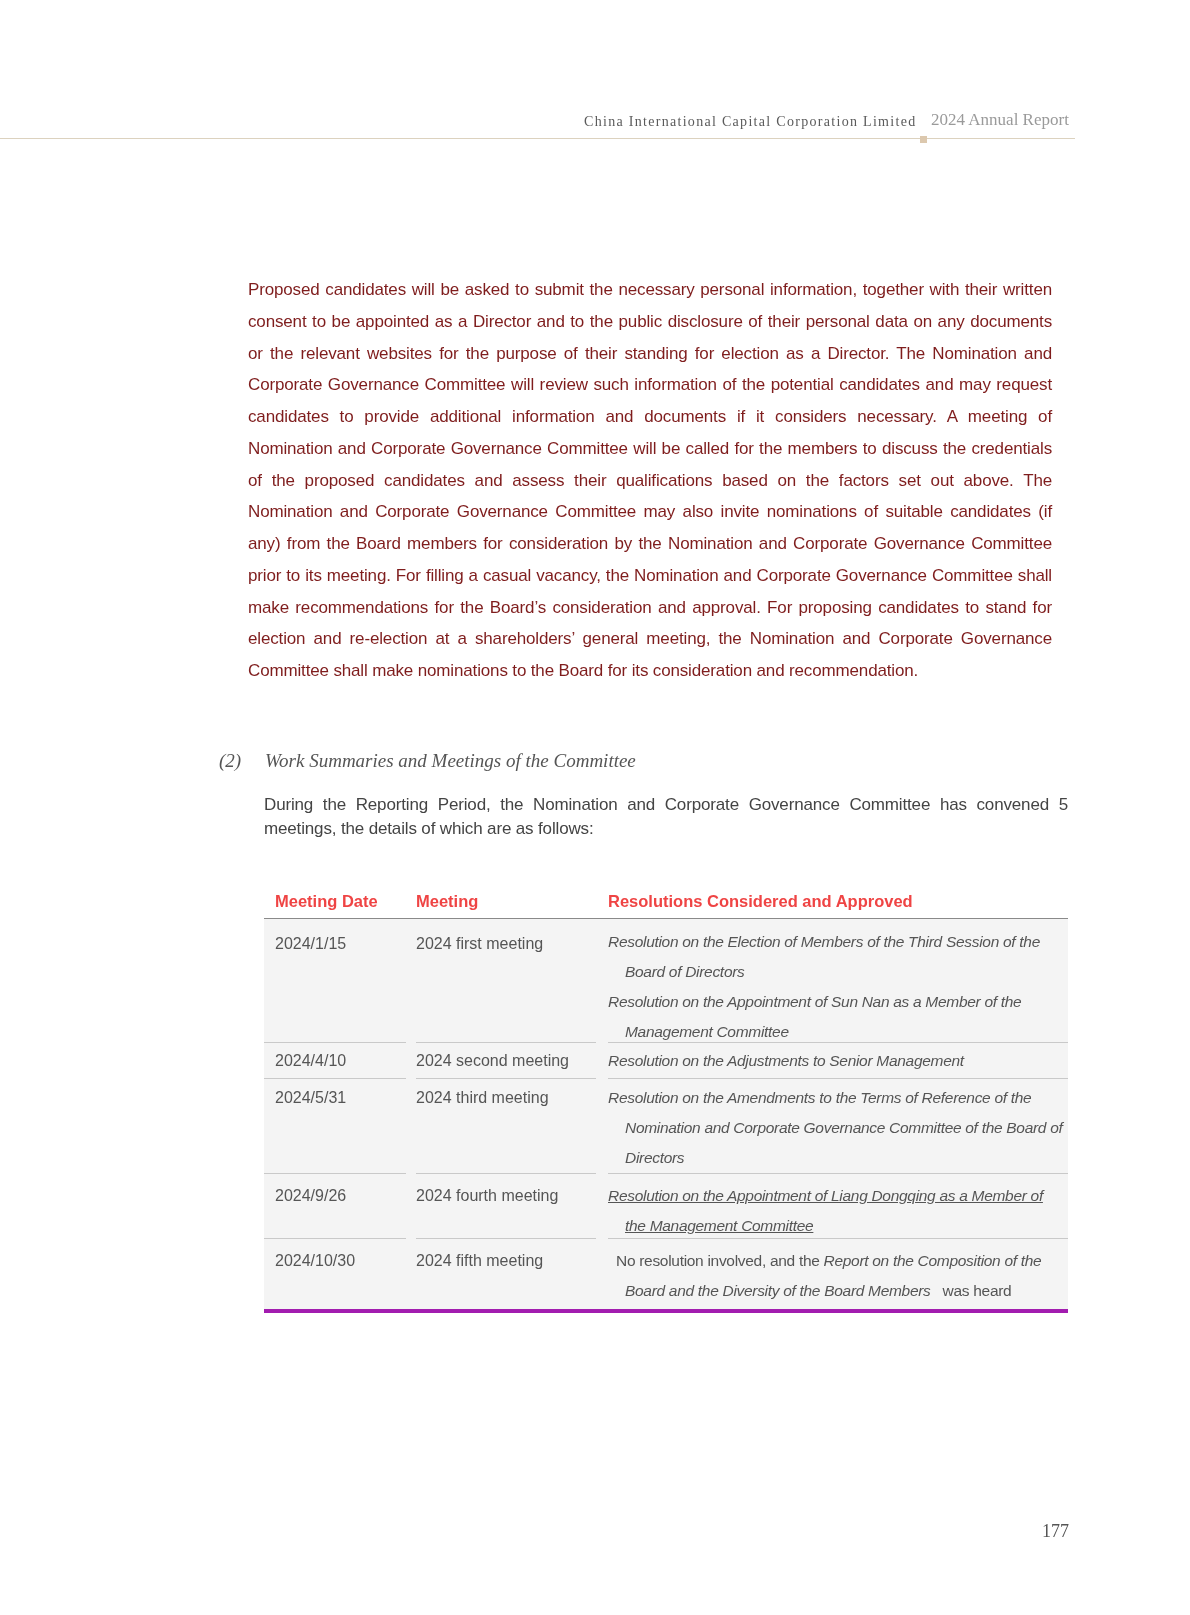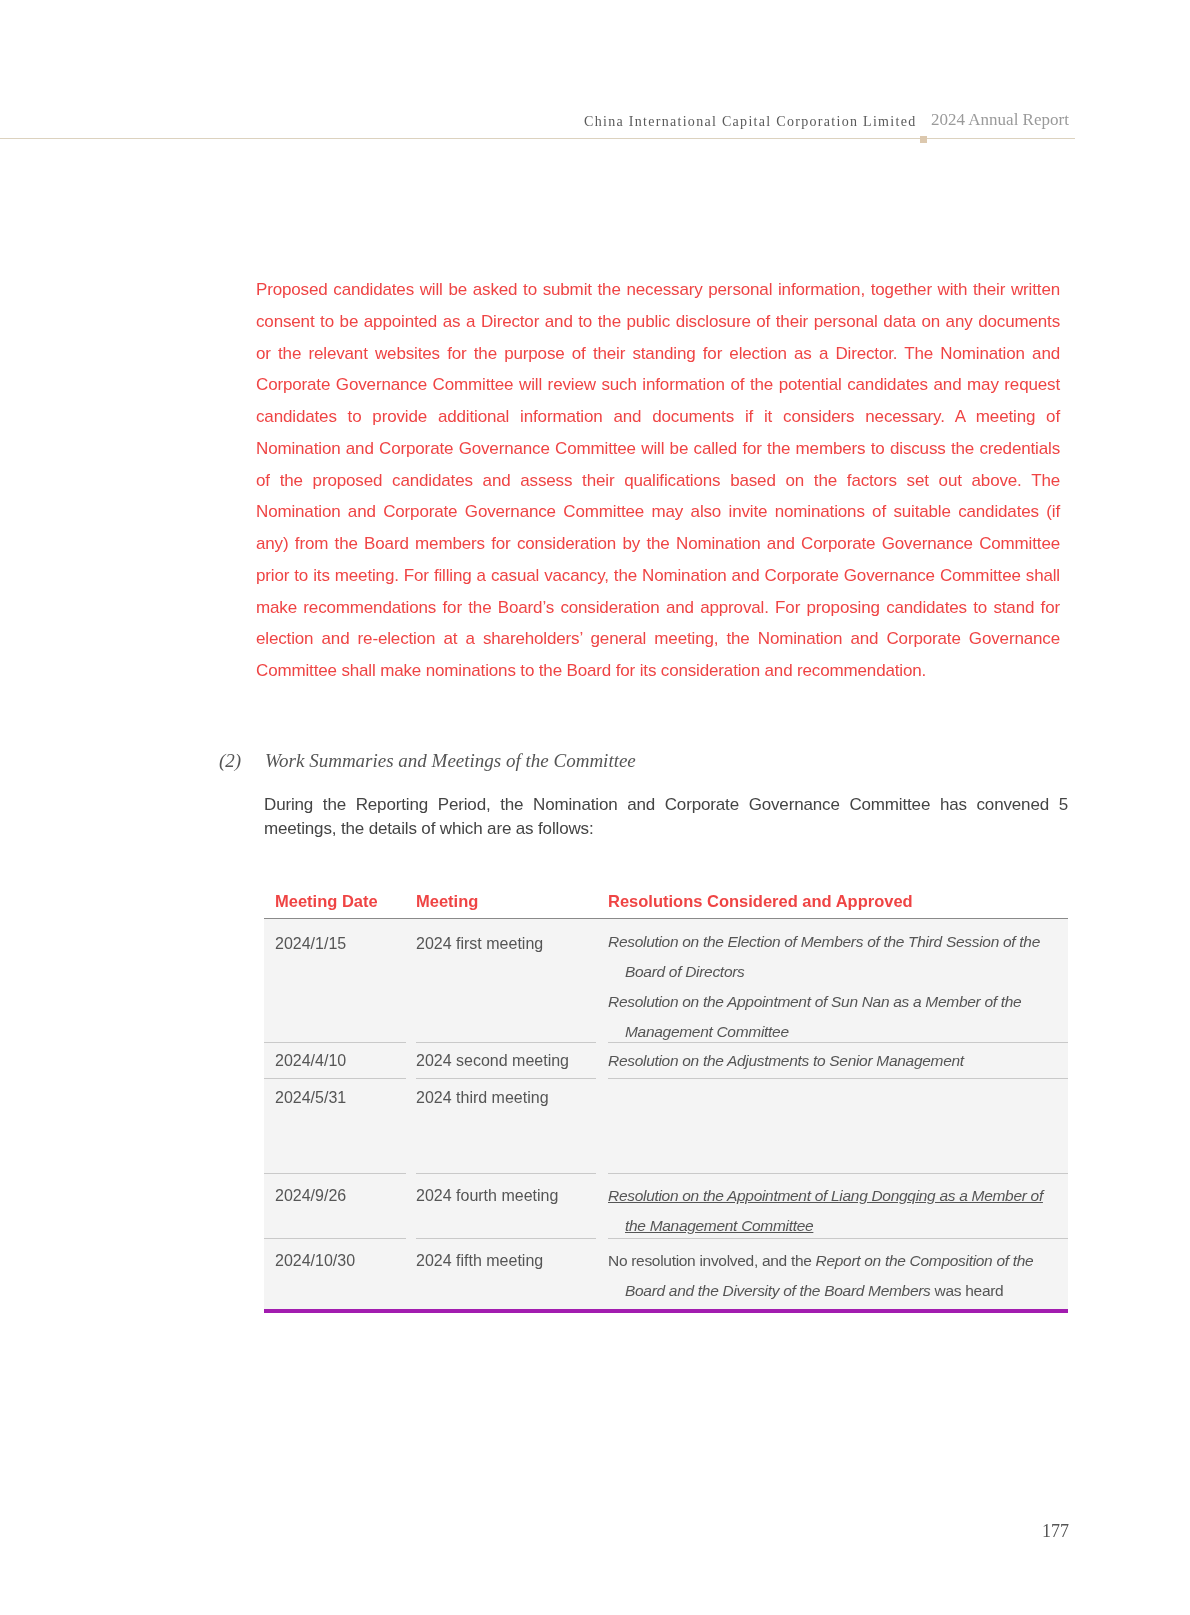--- a/index.html
+++ b/index.html
@@ -18,23 +18,23 @@
     font-family: "Liberation Serif", "DejaVu Serif", serif;
     font-size: 14px; letter-spacing: 1.3px; color: #5a5a5a; white-space: nowrap;
   }
   .header-report {
     position: absolute; left: 931px; top: 110px;
     font-family: "Liberation Serif", "DejaVu Serif", serif;
     font-size: 17px; color: #9a9a9a; white-space: nowrap;
   }
 
   .body-para {
-    position: absolute; left: 256px; top: 274px; width: 804px;
+    position: absolute; left: 248px; top: 274px; width: 804px;
     font-family: "Liberation Sans", "DejaVu Sans", sans-serif;
-    font-size: 17px; line-height: 31.75px; color: #ef4444;
+    font-size: 17px; line-height: 31.75px; color: #7f1d1d;
     text-align: justify; font-weight: normal;
   }
   .body-para, .intro-para { letter-spacing: -0.15px; }
 
   .section-num {
     position: absolute; left: 219px; top: 750px;
     font-family: "Liberation Serif", "DejaVu Serif", serif;
     font-style: italic; font-size: 19px; color: #555555;
   }
   .section-title {
@@ -71,21 +71,21 @@
     font-family: "Liberation Sans", "DejaVu Sans", sans-serif;
     font-size: 16px; color: #555555; line-height: 30px;
   }
   .c-date { left: 11px; top: 10px; }
   .c-meeting { left: 152px; top: 10px; white-space: nowrap; }
   .c-res { left: 344px; top: 8px; width: 455px; }
   .res-item {
     font-style: italic; padding-left: 17px; text-indent: -17px;
     font-size: 15.5px; letter-spacing: -0.3px;
   }
-  .res-item .plain { font-style: normal; }
+  .res-item .plain { font-style: normal; margin-left: 8px; }
 
   .sep { position: absolute; bottom: 0; height: 1px; background: #c9c9c9; }
   .sep-date { left: 0; width: 142px; }
   .sep-meeting { left: 152px; width: 180px; }
   .sep-res { left: 344px; width: 460px; }
 
   .page-number {
     position: absolute; left: 1042px; top: 1521px;
     font-family: Liberation Serif, serif;
     font-size: 18px; color: #555555;
@@ -135,20 +135,23 @@
         <div class="res-item">Resolution on the Adjustments to Senior Management</div>
       </div>
       <div class="sep sep-date"></div>
       <div class="sep sep-meeting"></div>
       <div class="sep sep-res"></div>
     </div>
 
     <div class="trow" style="height:95px;">
       <span class="cell c-date" style="top:4px;">2024/5/31</span>
       <span class="cell c-meeting" style="top:4px;">2024 third meeting</span>
+      <div class="cell c-res" style="top:4px;">
+        <div class="res-item">Resolution on the Amendments to the Terms of Reference of the Nomination and Corporate Governance Committee of the Board of Directors</div>
+      </div>
       <div class="sep sep-date"></div>
       <div class="sep sep-meeting"></div>
       <div class="sep sep-res"></div>
     </div>
 
     <div class="trow" style="height:65px;">
       <span class="cell c-date" style="top:7px;">2024/9/26</span>
       <span class="cell c-meeting" style="top:7px;">2024 fourth meeting</span>
       <div class="cell c-res" style="top:7px;text-decoration:underline;">
         <div class="res-item">Resolution on the Appointment of Liang Dongqing as a Member of the Management Committee</div>

